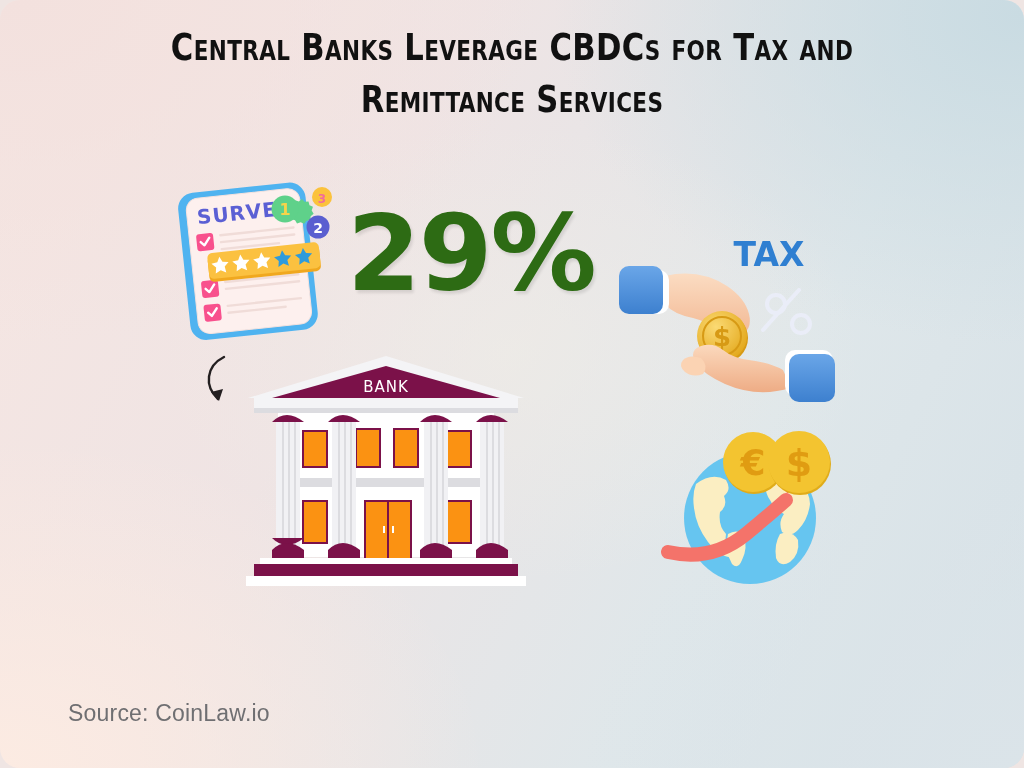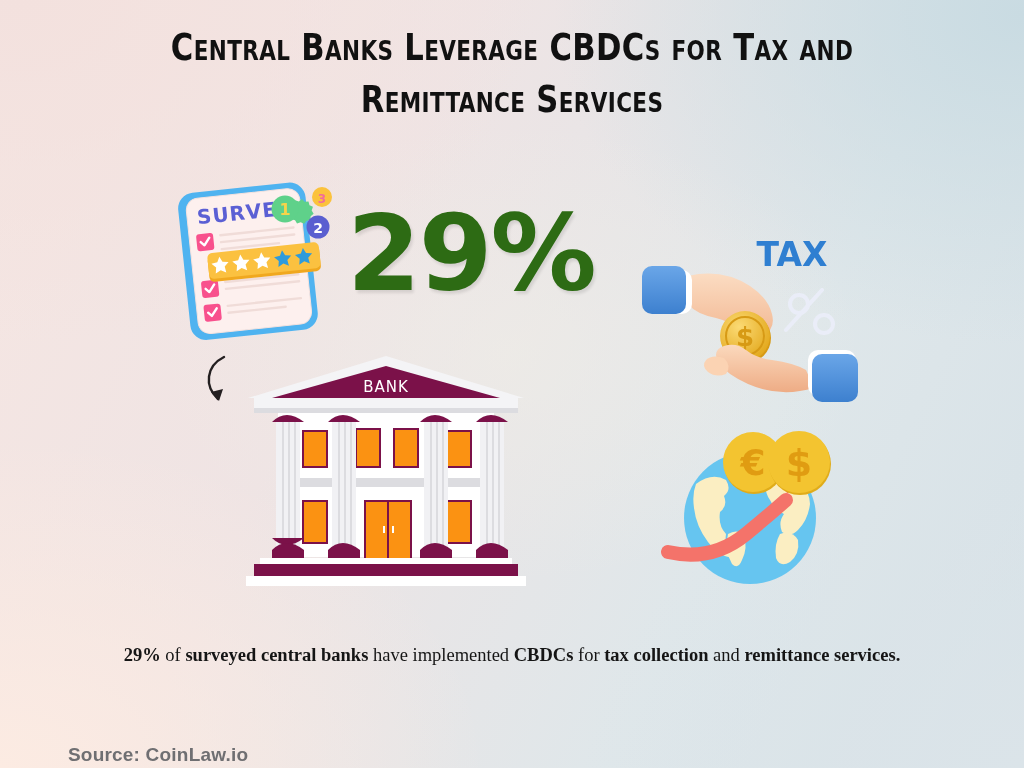--- a/index.html
+++ b/index.html
@@ -12,20 +12,21 @@
   body {
     font-family: "Liberation Sans", sans-serif;
     position: relative;
     background: #efe5e3;
   }
   #infographic {
     position: relative;
     width: 1024px;
     height: 768px;
     overflow: hidden;
+    border-radius: 20px;
   }
   
   .bg-base {
     position: absolute; inset: 0;
     background: linear-gradient(115deg, #f6e6e2 0%, #efe4e4 35%, #dfe7ea 70%, #d6e1e7 100%);
   }
   .bg-tl {
     position: absolute; inset: 0;
     background: radial-gradient(ellipse 70% 62% at 2% 0%, #f3e1de 0%, rgba(243,225,222,0) 72%);
   }
@@ -90,34 +91,33 @@
     font-size: 18.5px;
     line-height: 30px;
     color: #151515;
   }
   .caption b { font-weight: 700; }
 
   
   .source {
     position: absolute;
     left: 68px;
-    top: 744px;
+    top: 700px;
     font-family: "Liberation Sans", sans-serif;
-    font-size: 19px;
+    font-size: 23px;
     color: #6f6f72;
     letter-spacing: 0.2px;
-    font-weight: bold;
   }
 
   
   .art { position: absolute; }
   .survey-art   { left: 172px; top: 178px;  width: 176px; height: 166px; }
   .bank-art     { left: 238px; top: 352px;  width: 296px; height: 246px; }
   .arrow-art    { left: 196px; top: 352px;  width: 60px;  height: 62px;  }
-  .tax-art      { left: 632px; top: 232px;  width: 236px; height: 186px; }
+  .tax-art      { left: 609px; top: 232px;  width: 236px; height: 186px; }
   .globe-art    { left: 654px; top: 422px;  width: 192px; height: 176px; }
 </style>
 </head>
 <body>
 
 <div id="infographic">
 
   <div class="bg-base"></div>
   <div class="bg-tl"></div>
   <div class="bg-tr"></div>
@@ -350,17 +350,16 @@
         <text x="99" y="53" text-anchor="middle" font-family="DejaVu Sans, sans-serif" font-size="36" font-weight="700" fill="#e09c12">€</text>
       </g>
       <g>
         <circle cx="146" cy="42" r="31" fill="#e0ac1a"></circle>
         <circle cx="145" cy="40" r="31" fill="#f3c430"></circle>
         <text x="145" y="54" text-anchor="middle" font-family="DejaVu Sans, sans-serif" font-size="38" font-weight="700" fill="#e09c12">$</text>
       </g>
     </svg>
   </div>
 
-  <div class="caption" style="color: rgb(21, 21, 21);"><b>29%</b><span> of </span><b>surveyed central banks</b><span> have implemented </span><b>CBDCs</b><span> for </span><b>tax collection</b><span> and </span><b>remittance services.</b></div>
 
   <div class="source" style="color: rgb(111, 111, 114);">Source: CoinLaw.io</div>
 
 </div>
 
 </body></html>

